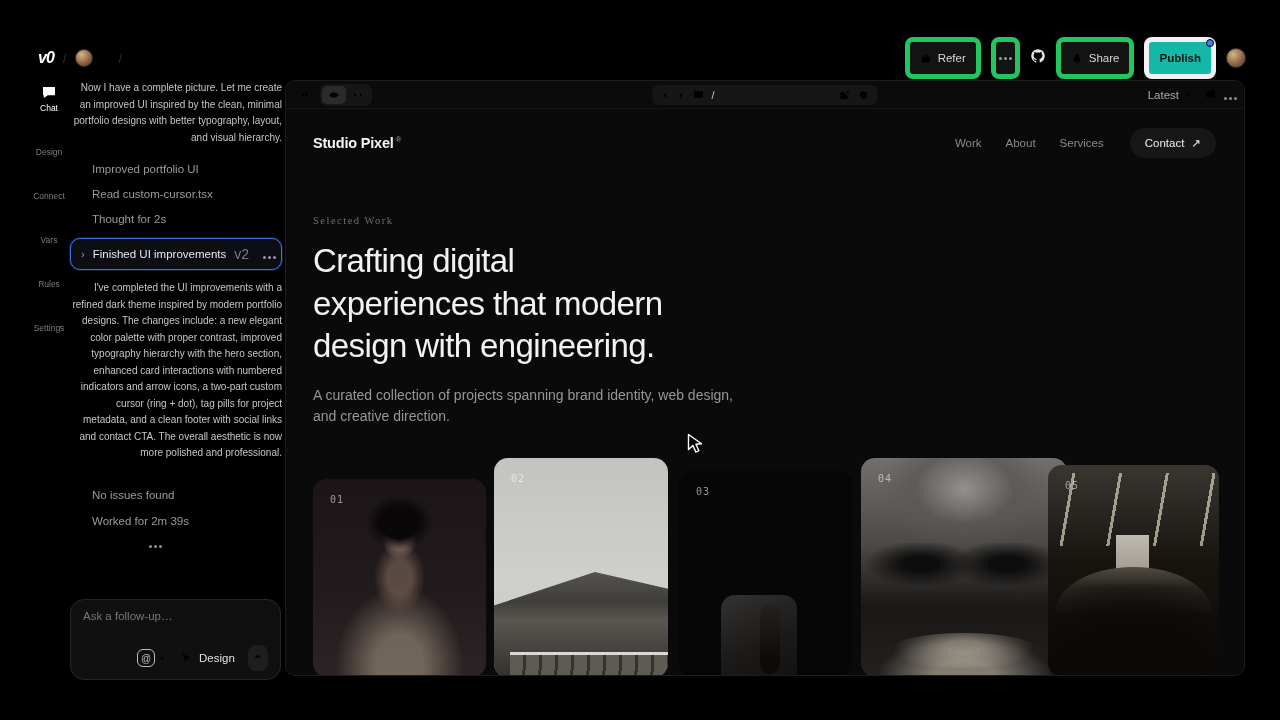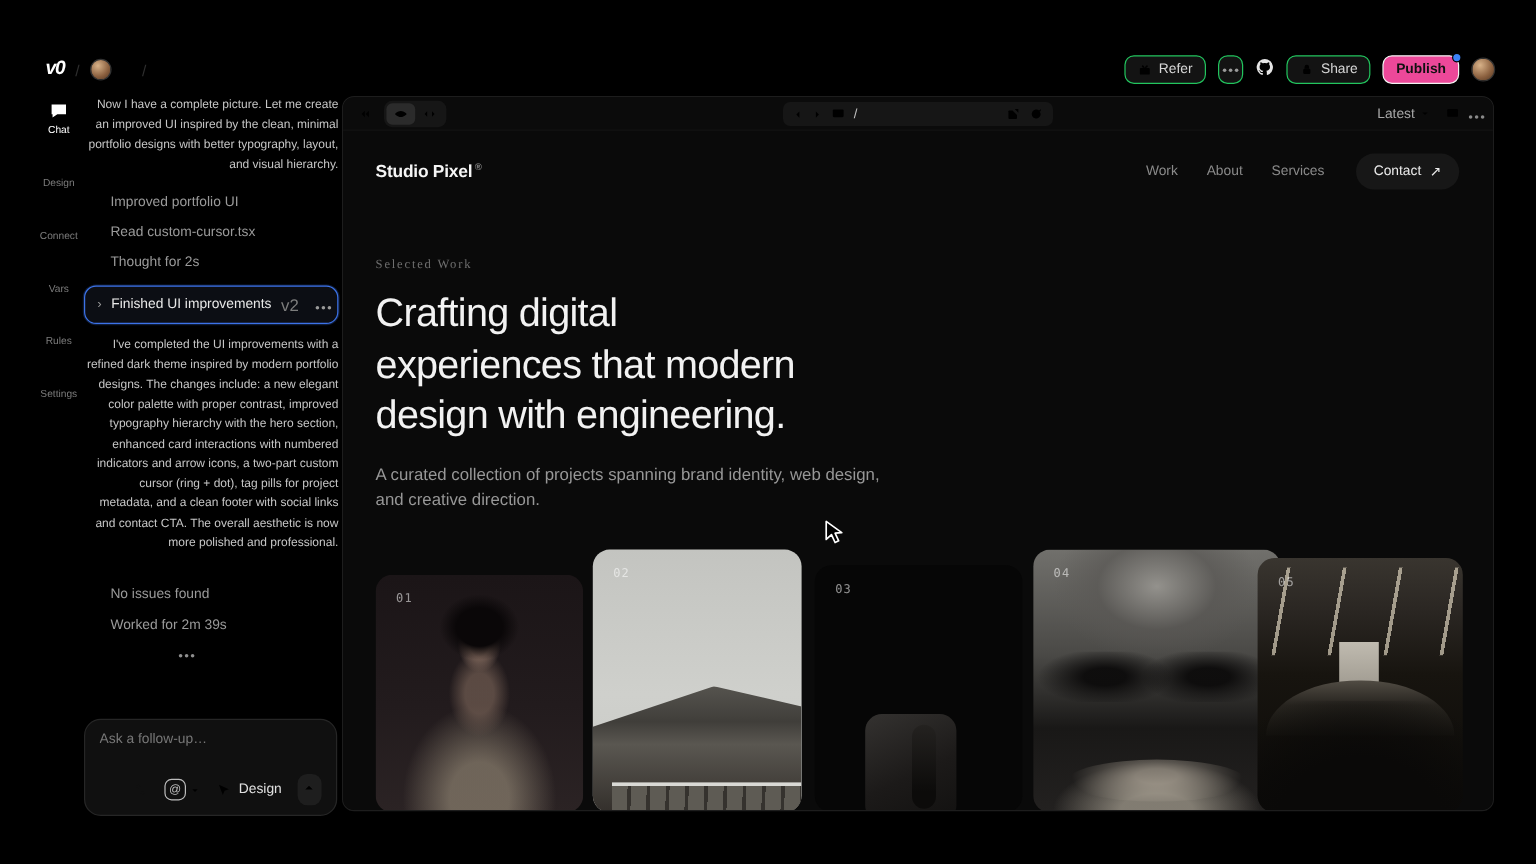--- a/index.html
+++ b/index.html
@@ -19,26 +19,26 @@
   .avatar { width:18px; height:18px; border-radius:50%;
             background:radial-gradient(circle at 35% 30%, #d8b289, #8a5f3e 60%, #4a3322); border:1px solid #333; }
   .updown { color:#8a8a8a; margin-left:6px; }
   .titleblock { margin-left:10px; line-height:1.15; }
   .title-row { display:flex; align-items:center; gap:7px; }
   .proj-title { color:#ededed; font-size:12px; font-weight:600; white-space:nowrap; }
   .lock-chip { width:16px; height:16px; border-radius:50%; background:#222226; color:#9a9a9a;
                display:flex; align-items:center; justify-content:center; }
   .proj-sub { color:#6f6f6f; font-size:10px; margin-top:2px; }
   .tb-right { margin-left:auto; display:flex; align-items:center; gap:10px; }
-  .tb-btn { display:flex; align-items:center; gap:6px; height:24px; padding:0 10px;
-            background:#131313; border:1px solid #22c55e; border-radius:8px;
+  .tb-btn { display:flex; align-items:center; gap:6px; height:42px; padding:0 10px;
+            background:#131313; border:5px solid #22c55e; border-radius:8px;
             color:#d6d6d6; font-size:11.5px; font-weight:500; cursor:pointer; }
   .tb-icon-btn { padding:0 8px; color:#9a9a9a; }
   .gh { color:#e5e5e5; }
-  .publish { position:relative; background:#ec4899; border-color:#f2f2f2; color:#111; font-weight:600; }
+  .publish { position:relative; background:#14b8a6; border-color:#f2f2f2; color:#111; font-weight:600; }
   .publish .dot { position:absolute; top:-3px; right:-3px; width:8px; height:8px; border-radius:50%;
                   border:1.5px solid #000; }
 
   
   #rail { position:absolute; left:28px; top:84px; width:42px; display:flex;
           flex-direction:column; align-items:center; gap:15px; }
   .rail-item { display:flex; flex-direction:column; align-items:center; gap:3px;
                color:#7c7c7c; font-size:8.5px; cursor:pointer; }
   .rail-item.active { color:#fff; }
   #mail-rail { position:absolute; left:40px; top:655px; color:#8a8a8a; cursor:pointer; }

